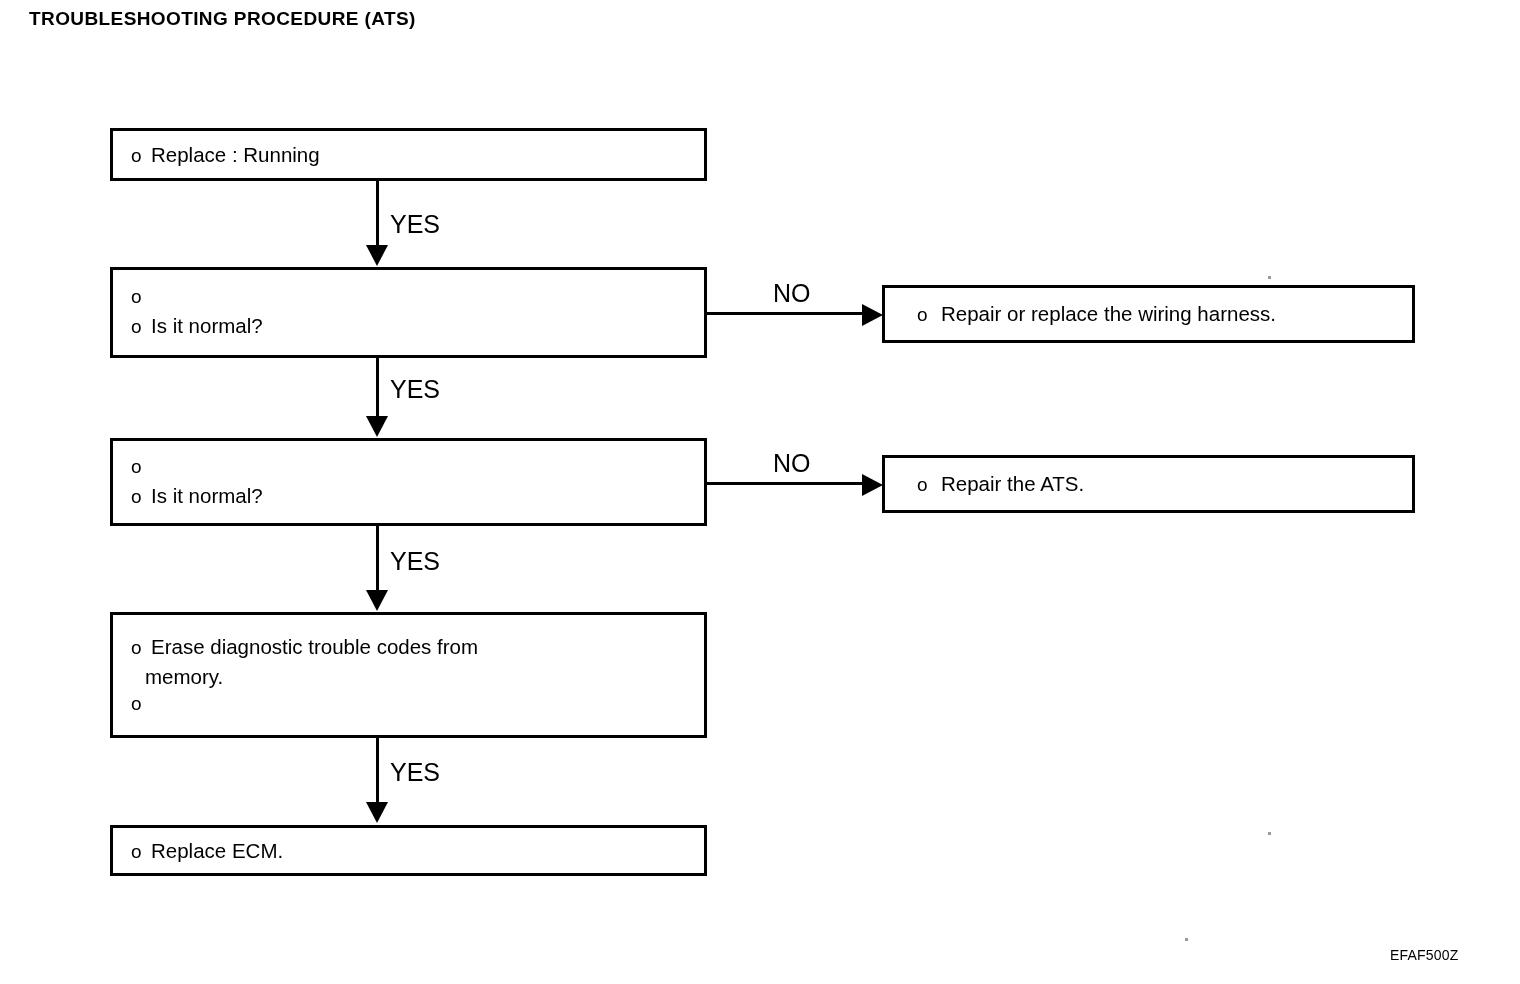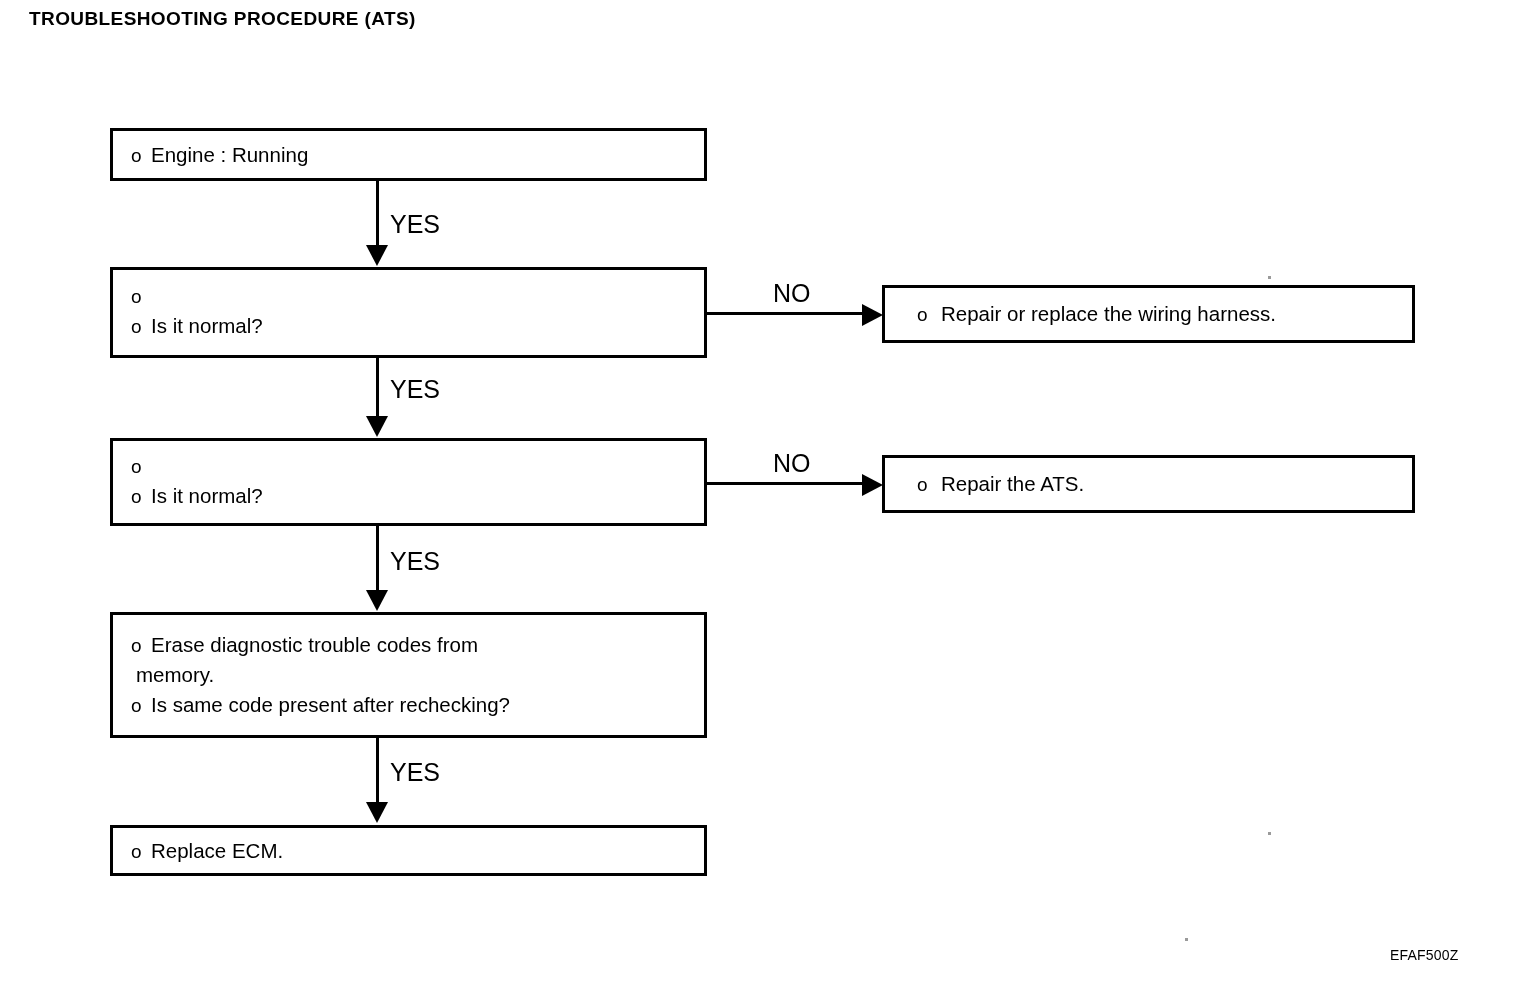--- a/index.html
+++ b/index.html
@@ -49,21 +49,21 @@
     width: 38px;
     padding-left: 18px;
     box-sizing: border-box;
     font-size: 19px;
   }
   .flow-text {
     display: inline-block;
   }
   .cont-text {
     display: block;
-    padding-left: 23px;
+    padding-left: 32px;
     font-size: 20.5px;
     line-height: 1.42;
   }
 
   .box-1 { left: 110px; top: 128px; width: 597px; height: 53px; }
   .box-2 { left: 110px; top: 267px; width: 597px; height: 91px; }
   .box-3 { left: 110px; top: 438px; width: 597px; height: 88px; }
   .box-4 { left: 110px; top: 612px; width: 597px; height: 126px; }
   .box-5 { left: 110px; top: 825px; width: 597px; height: 51px; }
 
@@ -148,21 +148,21 @@
   }
 </style>
 </head>
 <body>
 
 <div id="page-title">TROUBLESHOOTING PROCEDURE (ATS)</div>
 
 <div class="flow-box box-1">
   <div class="flow-line">
     <span class="bullet">o</span>
-    <span class="flow-text">Engine : Running</span>
+    <span class="flow-text">Replace : Running</span>
   </div>
 </div>
 
 <div class="flow-box box-2">
   <div class="flow-line">
     <span class="bullet">o</span>
   </div>
   <div class="flow-line">
     <span class="bullet">o</span>
     <span class="flow-text">Is it normal?</span>
@@ -180,21 +180,20 @@
 </div>
 
 <div class="flow-box box-4">
   <div class="flow-line">
     <span class="bullet">o</span>
     <span class="flow-text">Erase diagnostic trouble codes from</span>
   </div>
   <span class="cont-text">memory.</span>
   <div class="flow-line">
     <span class="bullet">o</span>
-    <span class="flow-text">Is same code present after rechecking?</span>
   </div>
 </div>
 
 <div class="flow-box box-5">
   <div class="flow-line">
     <span class="bullet">o</span>
     <span class="flow-text">Replace ECM.</span>
   </div>
 </div>
 

